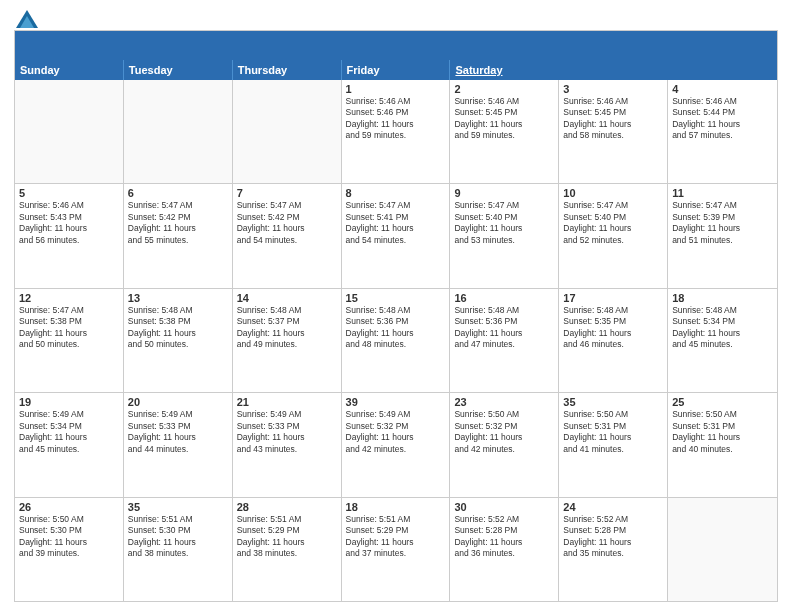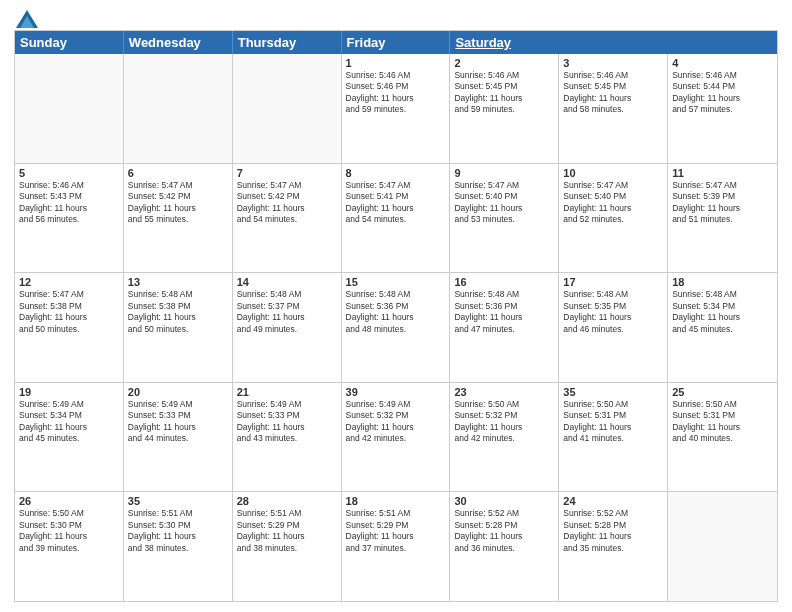--- a/index.html
+++ b/index.html
@@ -45,25 +45,26 @@
       flex-direction: column;
       border: 1px solid #ccc;
     }
     .cal-header {
       display: grid;
       grid-template-columns: repeat(7, 1fr);
       background: #2b6cb0;
     }
     .cal-header-cell {
       color: #fff;
-      font-size: 13px;
+      font-size: 11px;
       font-weight: bold;
       padding: 4px 5px;
       text-align: left;
       border-right: 1px solid #4a8fd0;
+      margin-top: 29px;
     }
     .cal-header-cell:last-child { border-right: none; text-decoration: underline; }
     .cal-body {
       flex: 1;
       display: flex;
       flex-direction: column;
     }
     .cal-row {
       display: grid;
       grid-template-columns: repeat(7, 1fr);
@@ -112,21 +113,21 @@
     </div>
     <div class="title-section">
       <div class="month-title"></div>
       <div class="subtitle"></div>
     </div>
   </div>
 
   <div class="calendar">
     <div class="cal-header">
     <div class="cal-header-cell">Sunday</div>
-        <div class="cal-header-cell">Wednesday</div>
+        <div class="cal-header-cell">Tuesday</div>
         <div class="cal-header-cell">Thursday</div>
         <div class="cal-header-cell">Friday</div>
         <div class="cal-header-cell">Saturday</div>
       </div>
     <div class="cal-body">
     <div class="cal-row">
           <div class="cal-cell empty"></div>
           <div class="cal-cell empty"></div>
           <div class="cal-cell empty"></div>
           <div class="cal-cell">

